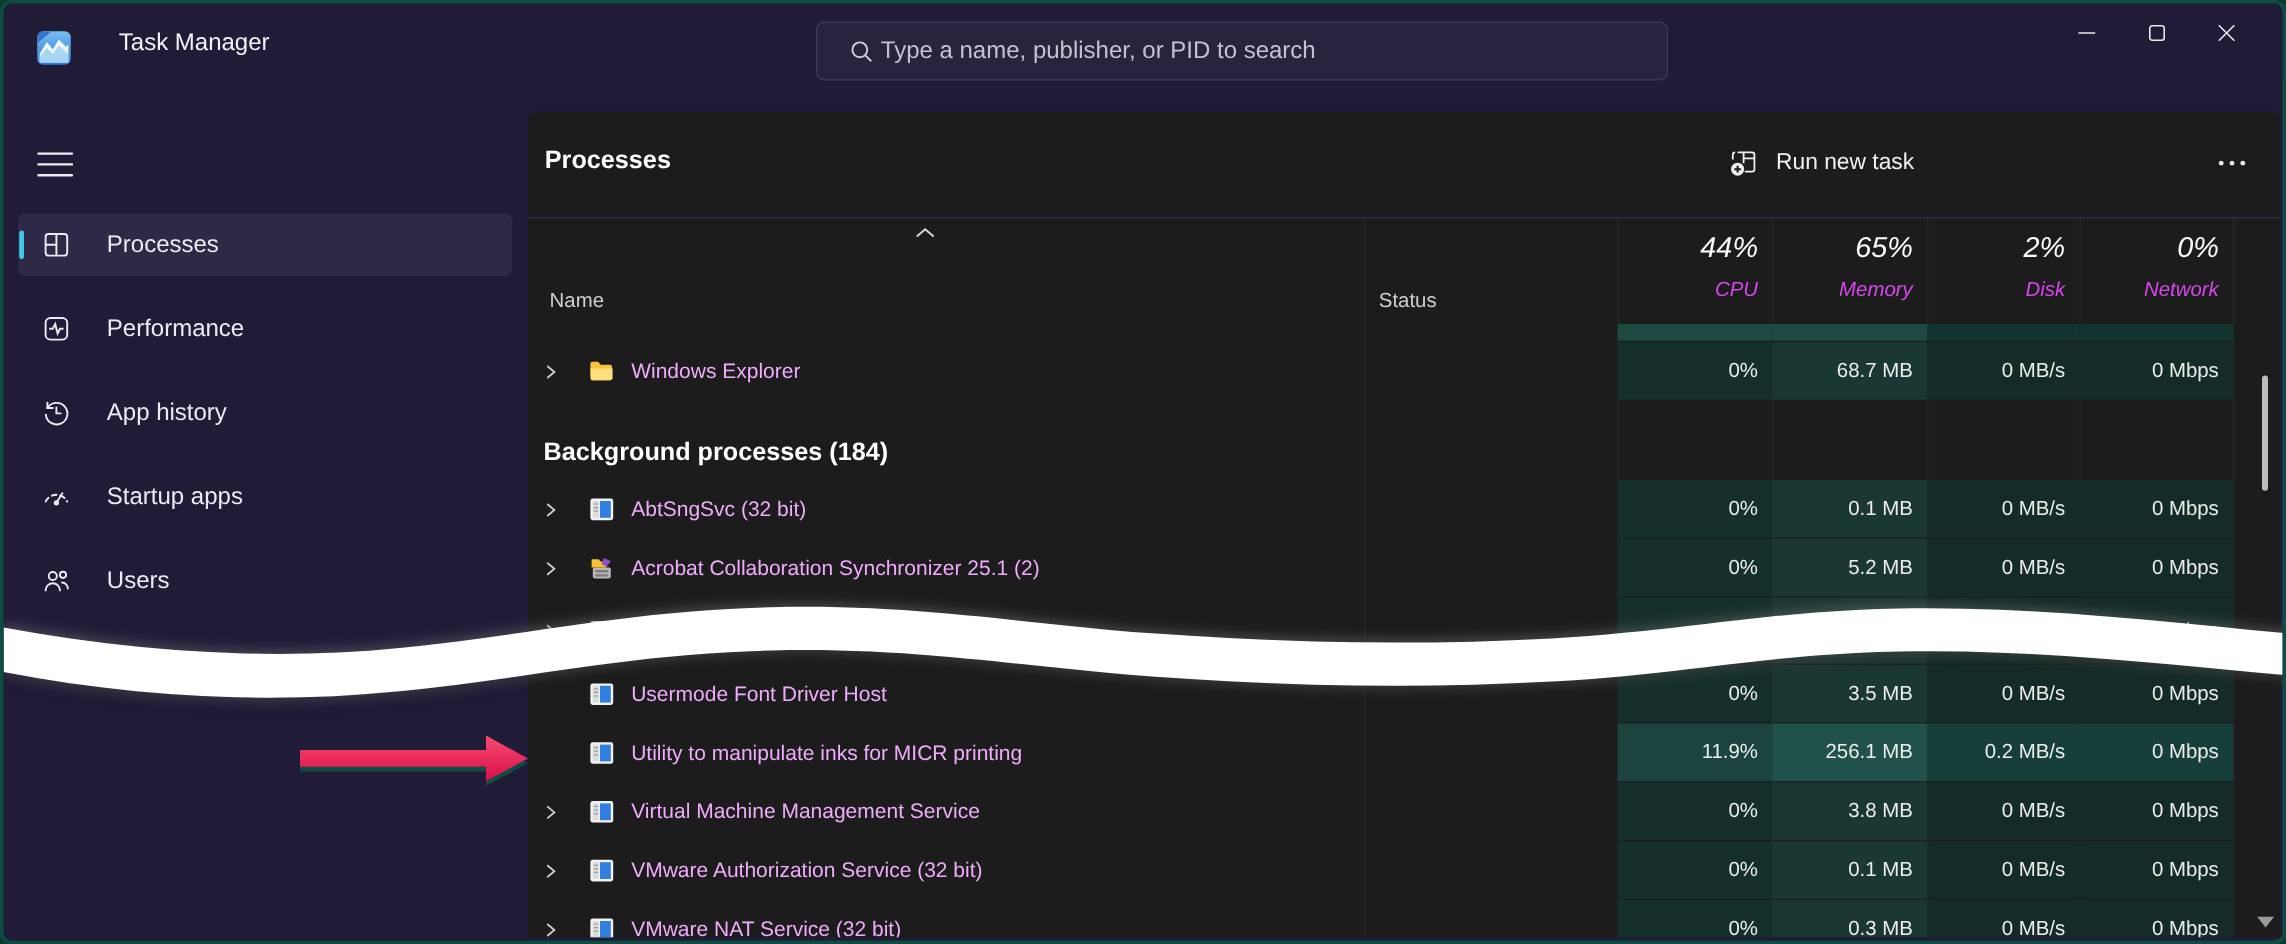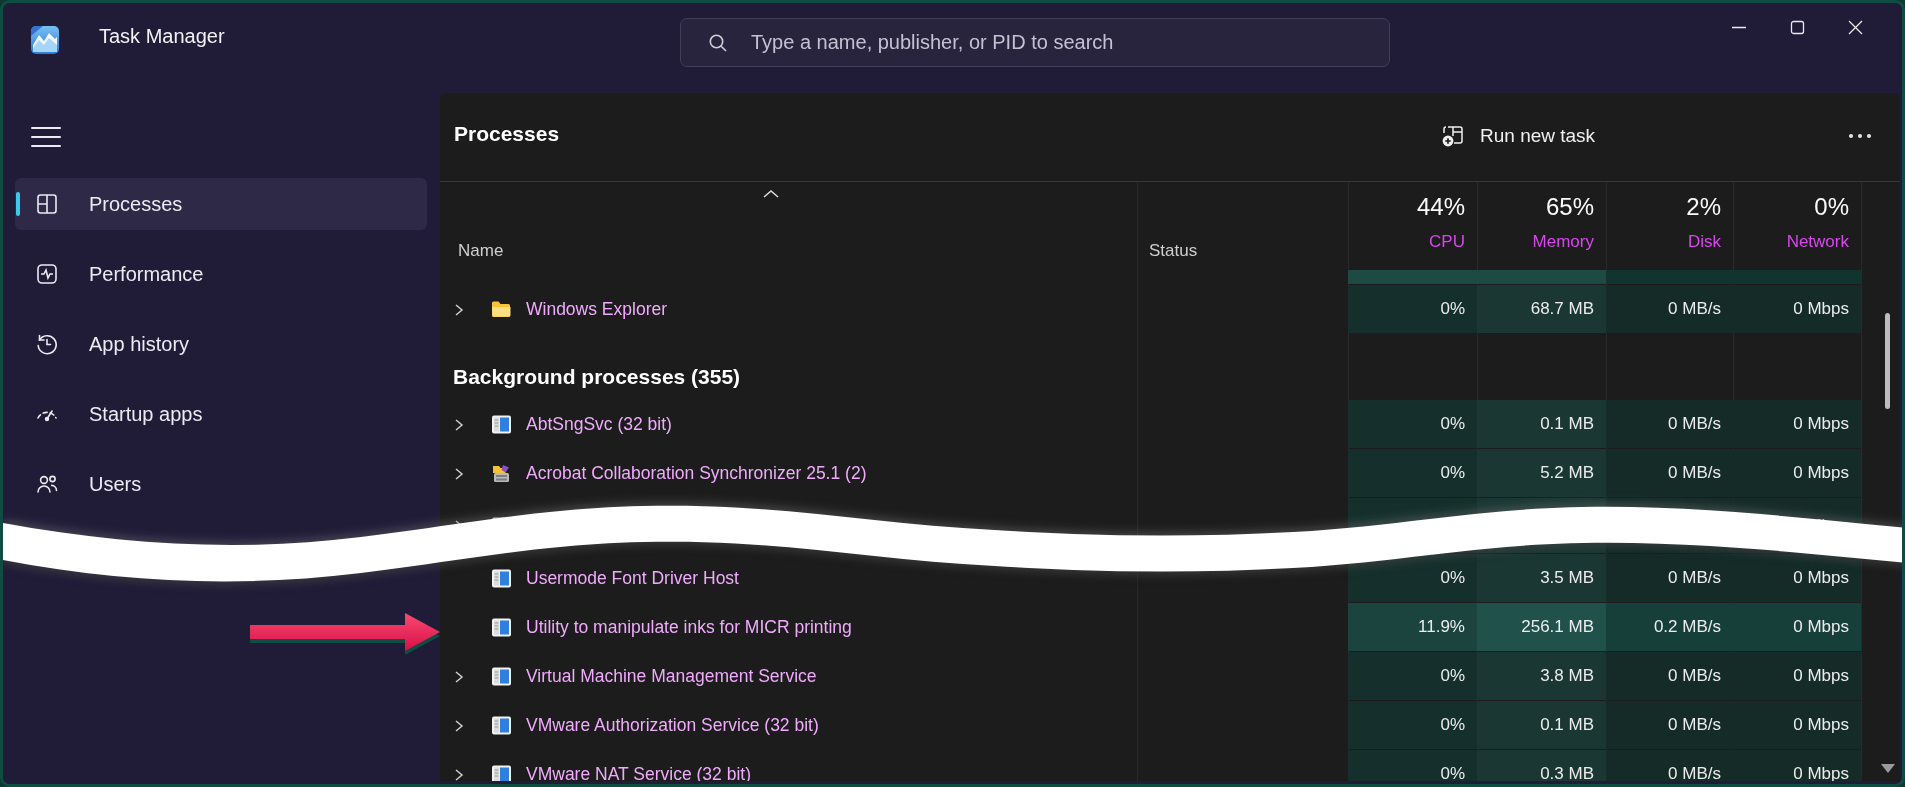--- a/index.html
+++ b/index.html
@@ -9,21 +9,21 @@
   
   .titlebar{position:absolute;left:0;top:0;width:100%;height:67px;background:#201c38;}
   .app-logo{position:absolute;left:28px;top:23px;width:28px;height:28px;border-radius:5px;
     background:linear-gradient(180deg,#77c0f2 0%,#2e78d8 100%);overflow:hidden;}
   .app-logo svg{position:absolute;left:0;top:0;}
   .win-title{position:absolute;left:96px;top:22px;font-size:20px;color:#f2f1f6;}
   .searchbox{position:absolute;left:677px;top:15px;width:708px;height:47px;background:#28243d;
     border:1px solid #413d58;border-radius:7px;display:flex;align-items:center;}
   .searchbox .mag{margin-left:26px;display:flex;}
   .searchbox input{flex:1;background:transparent;border:none;outline:none;color:#e8e7ef;
-    font-size:20px;margin-left:20px;font-family:"Liberation Sans",sans-serif;}
+    font-size:20px;margin-left:3px;font-family:"Liberation Sans",sans-serif;}
   .searchbox input::placeholder{color:#c4c2d2;opacity:1;}
   .winbtns{position:absolute;right:18px;top:2px;display:flex;}
   .winbtn{width:58px;height:44px;display:flex;align-items:center;justify-content:center;color:#e8e8ee;}
   
   .sidebar{position:absolute;left:0;top:67px;width:437px;bottom:0;background:#201c38;}
   .hamburger{position:absolute;left:28px;top:55px;width:30px;height:24px;cursor:pointer;}
   .nav-item{position:absolute;left:12px;width:412px;height:52px;border-radius:6px;
     display:flex;align-items:center;color:#eceaf2;font-size:20px;}
   .nav-item .nicon{position:absolute;left:20px;top:14px;width:24px;height:24px;display:flex;}
   .nav-item .nlabel{position:absolute;left:74px;}
@@ -37,21 +37,21 @@
   .runtask{position:absolute;left:992px;top:24px;height:38px;display:flex;align-items:center;
     color:#f0f0f0;font-size:19px;border-radius:4px;padding:0 8px;}
   .runtask .rticon{display:flex;margin-right:14px;}
   .more-btn{position:absolute;left:1398px;top:30px;width:44px;height:26px;display:flex;
     align-items:center;justify-content:center;gap:5px;}
   .more-btn i{width:4px;height:4px;border-radius:50%;background:#e6e6e6;}
   .hdr-hairline{position:absolute;left:0;top:88px;width:100%;height:1px;background:#36334a;}
   .sort-chip{position:absolute;left:322px;top:95px;color:#d9d9d9;display:flex;}
   .colhead-name{position:absolute;left:18px;top:148px;font-size:17px;color:#cfcfcf;}
   .colhead-status{position:absolute;left:709px;top:148px;font-size:17px;color:#cfcfcf;}
-  .usagecell{position:absolute;top:89px;height:86px;box-sizing:border-box;text-align:right;}
+  .usagecell{position:absolute;top:89px;height:86px;box-sizing:border-box;text-align:right;font-style:italic;}
   .usagecell .pct{position:absolute;right:12px;top:11px;font-size:24px;color:#fafafa;}
   .usagecell .lbl{position:absolute;right:12px;top:50px;font-size:17px;color:#d946ef;}
   
   .vsep{position:absolute;top:89px;bottom:0;width:1px;background:rgba(255,255,255,0.06);}
   
   .tbody{position:absolute;left:0;top:177px;width:1441px;}
   .strip{position:relative;height:15px;}
   .row{position:relative;height:49px;}
   .row.group{height:66px;}
   .row.partial{height:56px;}
@@ -281,21 +281,21 @@
                 <path d="M2 9 h18.5 v8 a1.5 1.5 0 0 1 -1.5 1.5 h-15 a1.5 1.5 0 0 1 -1.5 -1.5 Z" fill="#fddf81"></path>
               </svg>
             </span>
       <span class="rname">Windows Explorer</span>
     </div>
 
   </div>
 
   <div class="row group">
 
-    <div class="glabel" style="display: block;">Background processes (355)</div>
+    <div class="glabel" style="display: block;">Background processes (184)</div>
   </div>
 
   <div class="row">
     <div class="cell c-cpu">
             <span class="v cpu">0%</span>
           </div>
     <div class="cell c-mem">
             <span class="v mem">0.1 MB</span>
           </div>
     <div class="cell c-disk">

